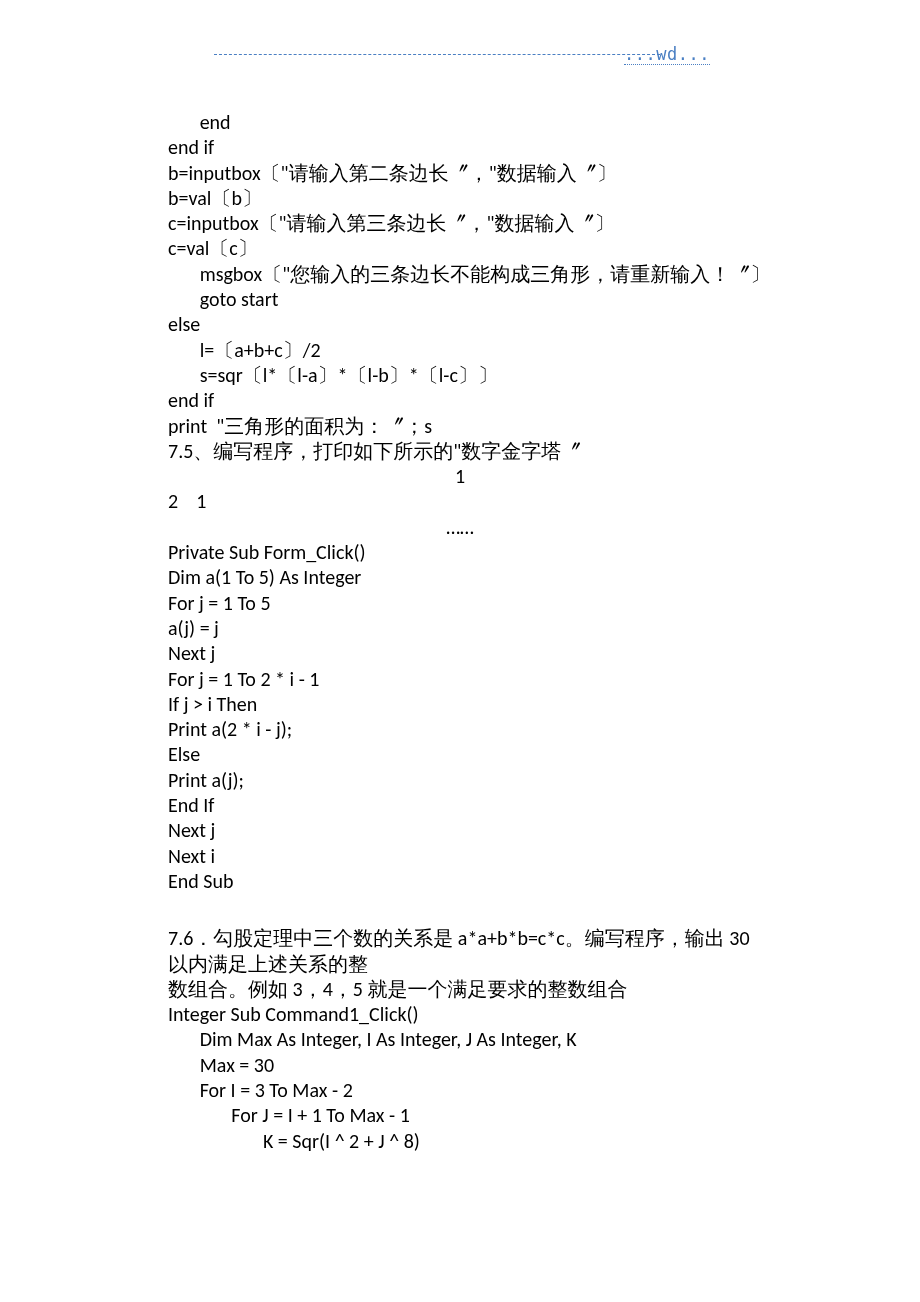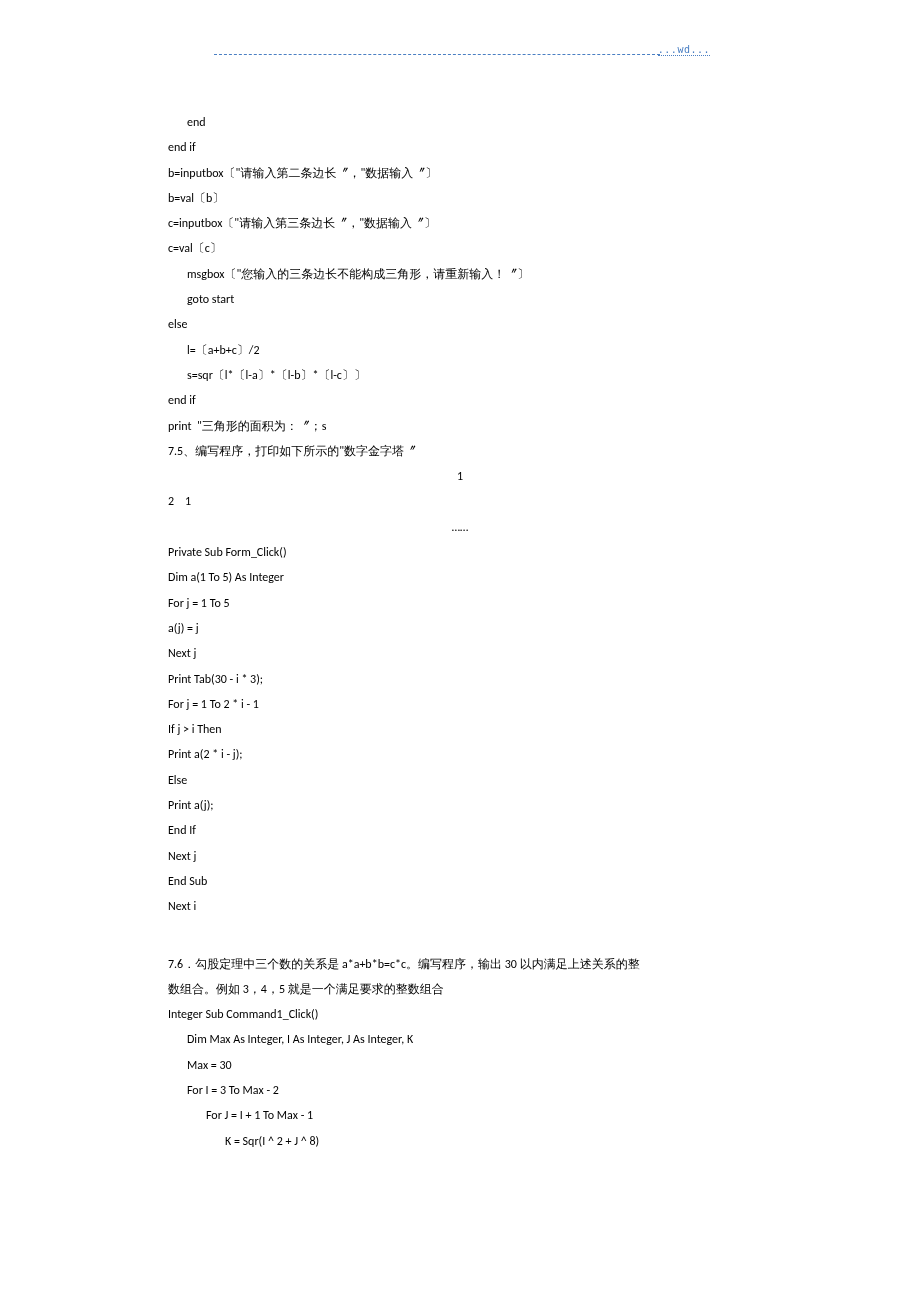--- a/index.html
+++ b/index.html
@@ -22,31 +22,31 @@
     left: 0;
     right: 50px;
     top: 6px;
     border-bottom: 1.5px dashed #4a7fc3;
   }
   .wd {
     position: absolute;
     right: 0;
     top: -4px;
     color: #4a7fc3;
-    font-size: 10px;
+    font-size: 17px;
     font-family: Consolas, monospace;
     letter-spacing: 0.5px;
   }
   .wd .u { border-bottom: 1.5px dotted #4a7fc3; padding: 0 0px; }
   .content {
     position: absolute;
     top: 110px;
     left: 168px;
     right: 168px;
-    font-size: 12px;
+    font-size: 20px;
     line-height: 25.3px;
     color: #000;
   }
   .content .line { white-space: pre; }
   .content .center { text-align: center; }
 </style>
 </head>
 <body>
 
 <div class="header">
@@ -72,30 +72,29 @@
     <div class="line">print  "三角形的面积为：〞；s</div>
     <div class="line">7.5、编写程序，打印如下所示的"数字金字塔〞</div>
     <div class="line center">1</div>
     <div class="line">2    1</div>
     <div class="line center">……</div>
     <div class="line">Private Sub Form_Click()</div>
     <div class="line">Dim a(1 To 5) As Integer</div>
     <div class="line">For j = 1 To 5</div>
     <div class="line">a(j) = j</div>
     <div class="line">Next j</div>
-    <div class="line">Print Tab(30 - i * 3);</div>
     <div class="line">For j = 1 To 2 * i - 1</div>
     <div class="line">If j &gt; i Then</div>
     <div class="line">Print a(2 * i - j);</div>
     <div class="line">Else</div>
     <div class="line">Print a(j);</div>
     <div class="line">End If</div>
     <div class="line">Next j</div>
+    <div class="line">Next i</div>
     <div class="line">End Sub</div>
-    <div class="line">Next i</div>
     <div class="line" style="white-space: normal; margin-top: 32px;">7.6．勾股定理中三个数的关系是 a*a+b*b=c*c。编写程序，输出 30 以内满足上述关系的整</div>
     <div class="line" style="white-space: normal;">数组合。例如 3，4，5 就是一个满足要求的整数组合</div>
     <div class="line">Integer Sub Command1_Click()</div>
     <div class="line">       Dim Max As Integer, I As Integer, J As Integer, K</div>
     <div class="line">       Max = 30</div>
     <div class="line">       For I = 3 To Max - 2</div>
     <div class="line">              For J = I + 1 To Max - 1</div>
     <div class="line">                     K = Sqr(I ^ 2 + J ^ 8)</div>
   </div>
 

